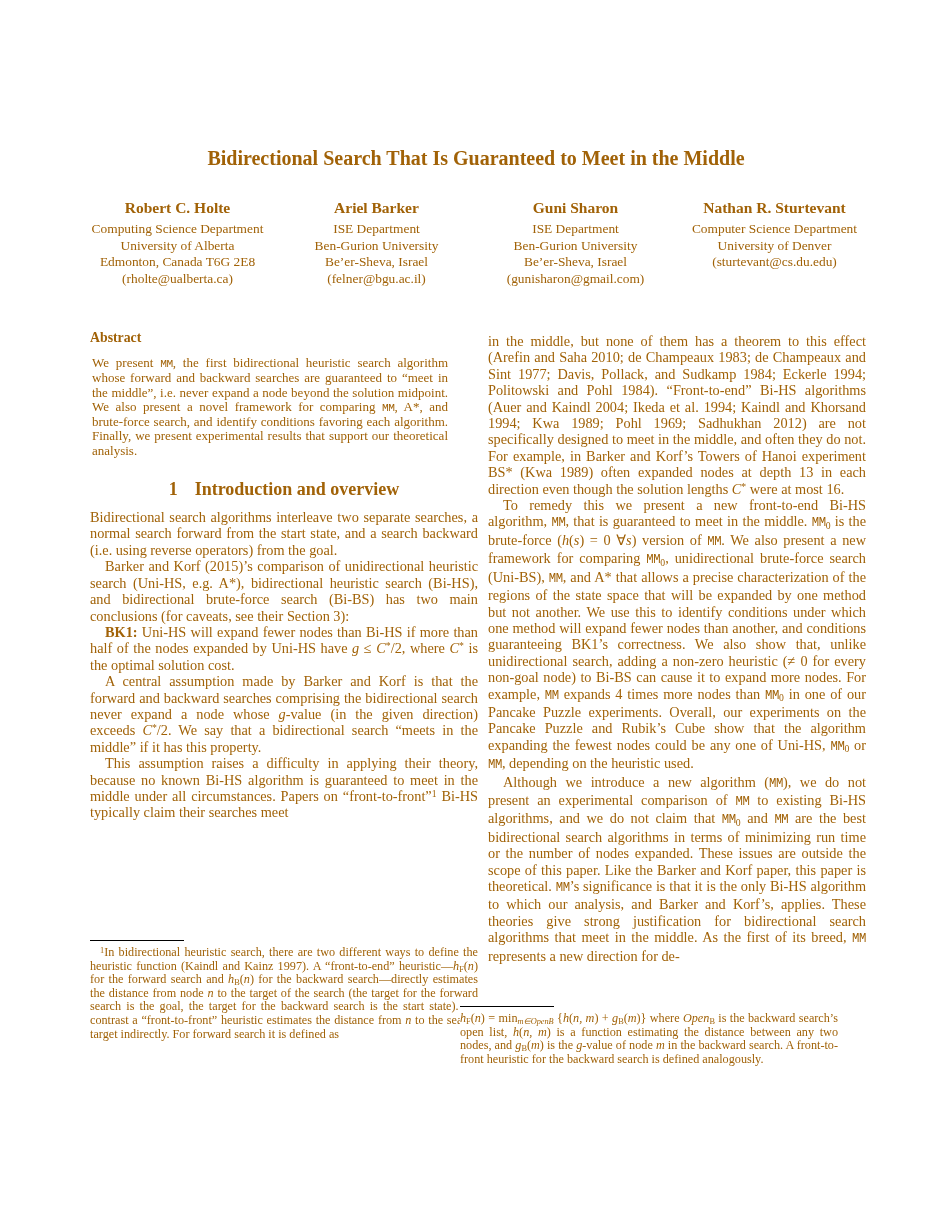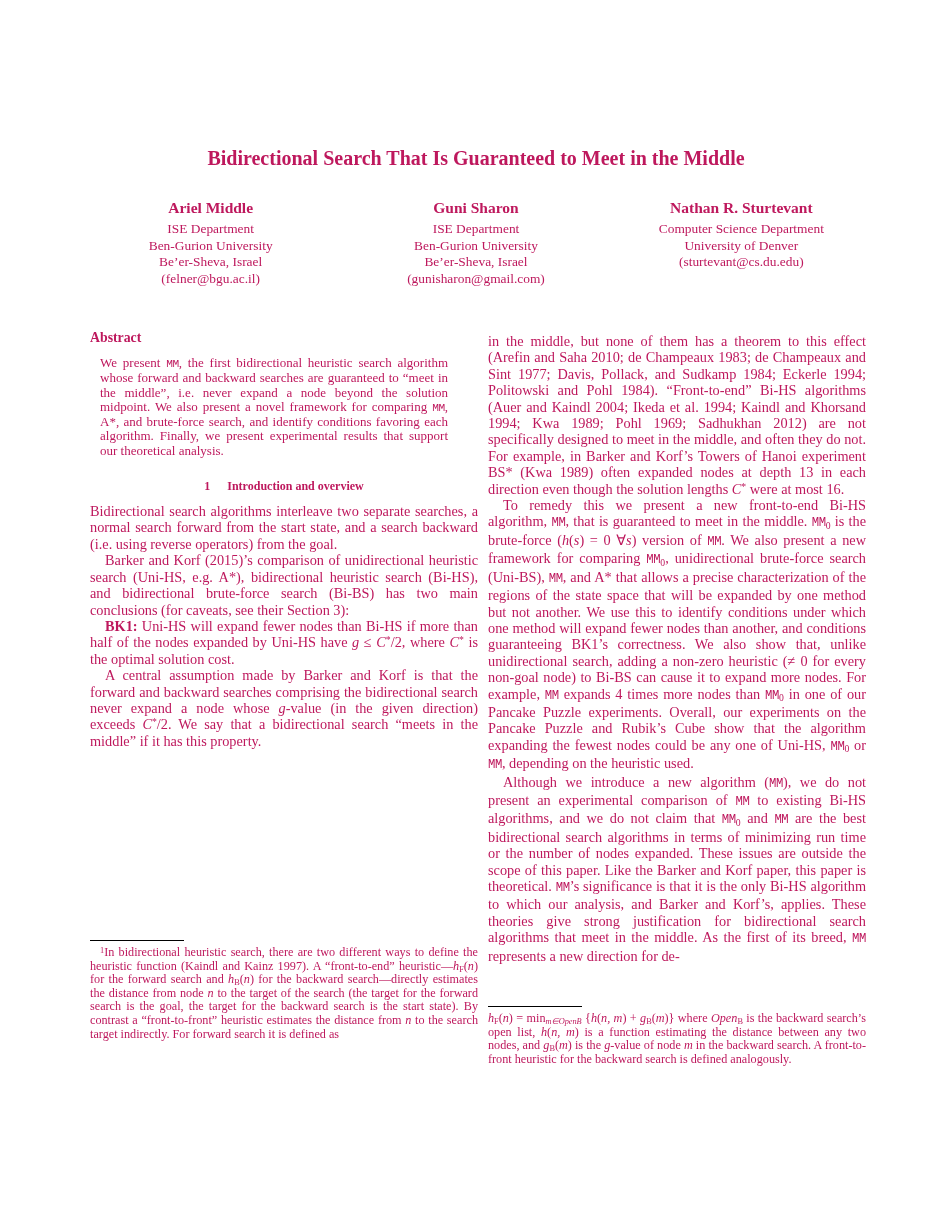--- a/index.html
+++ b/index.html
@@ -1,72 +1,79 @@
 <!DOCTYPE html>
 <html><head>
 <meta charset="utf-8">
 <style>
   html,body { margin:0; padding:0; background:#ffffff; }
   .page {
     position:relative; width:952px; height:1232px; margin:0 auto;
-    background:#ffffff; color:#be185d;
+    background:#ffffff; color:#a16207;
     font-family:"Liberation Serif", serif;
     overflow:hidden;
   }
   .paper-title {
     position:absolute; top:147px; left:0; width:952px;
     text-align:center; font-size:20px; font-weight:bold; margin:0;
   }
   .authors {
     position:absolute; top:199px; left:78px; width:796px;
     display:flex; justify-content:space-between;
   }
   .author { flex:1 1 0; text-align:center; }
   .author .name { font-size:15.5px; font-weight:bold; margin-bottom:4px; }
   .author .aff-line { font-size:13.4px; line-height:16.5px; }
 
   .col { text-align:justify; }
   .col-left  { position:absolute; left:90px;  top:330px; width:388px; height:604px; overflow:hidden; }
   .col-right { position:absolute; left:488px; top:333px; width:378px; height:668px; overflow:hidden; }
 
   .abstract-heading { text-align:left; font-weight:bold; font-size:13.8px; margin:0 0 10px 0; }
-  .abstract-body { margin:0 30px 0 10px; font-size:13px; line-height:14.3px; }
+  .abstract-body { margin:0 30px 0 2px; font-size:13px; line-height:14.3px; }
   .abstract-body .para { font-size:13px; line-height:14.3px; }
 
-  .section-heading { text-align:center; font-weight:bold; font-size:12px; margin:21px 0 9px 0; }
+  .section-heading { text-align:center; font-weight:bold; font-size:18px; margin:21px 0 9px 0; }
   .section-number { margin-right:17px; }
 
   .body-text .para { font-size:14.3px; line-height:16.4px; }
   .para { margin:0; text-align:justify; }
   .para.indent { text-indent:15px; }
 
   .footnote { position:absolute; background:#ffffff; }
   .fn-left  { left:90px;  top:936px;  width:388px; padding-top:4px; }
-  .fn-right { left:488px; top:1002px; width:378px; padding-top:4px; }
+  .fn-right { left:460px; top:1002px; width:378px; padding-top:4px; }
   .fn-rule { width:94px; border-top:1.4px solid #000; margin-bottom:5px; }
   .footnote .para { font-size:12.2px; line-height:13.6px; }
   .footnote .para.indent { text-indent:10px; }
 
   .run-b  { font-weight:bold;margin-top:8px; }
   .run-i  { font-style:italic; }
   .run-tt { font-family:"Liberation Mono", monospace; font-size:0.86em; letter-spacing:-0.4px; }
   .run-sup  { font-size:0.68em; position:relative; top:-0.42em; line-height:0; }
   .run-sub  { font-size:0.68em; position:relative; top:0.25em;  line-height:0; }
   .run-subi { font-size:0.68em; position:relative; top:0.25em;  line-height:0; font-style:italic; }
 </style>
 </head>
 <body>
 
 <div class="page">
 
   <h1 class="paper-title">Bidirectional Search That Is Guaranteed to Meet in the Middle</h1>
 
   <div class="authors">
     <div class="author">
-      <div class="name">Ariel Middle</div>
+      <div class="name">Robert C. Holte</div>
+      <div class="aff-line">Computing Science Department</div>
+      <div class="aff-line">University of Alberta</div>
+      <div class="aff-line">Edmonton, Canada T6G 2E8</div>
+      <div class="aff-line">(rholte@ualberta.ca)</div>
+    </div>
+    <div class="author">
+      <div class="name">Ariel Barker</div>
       <div class="aff-line">ISE Department</div>
       <div class="aff-line">Ben-Gurion University</div>
       <div class="aff-line">Be’er-Sheva, Israel</div>
       <div class="aff-line">(felner@bgu.ac.il)</div>
     </div>
     <div class="author">
       <div class="name">Guni Sharon</div>
       <div class="aff-line">ISE Department</div>
       <div class="aff-line">Ben-Gurion University</div>
       <div class="aff-line">Be’er-Sheva, Israel</div>
@@ -86,20 +93,21 @@
         <p class="para">We present <span class="run-tt">MM</span>, the first bidirectional heuristic search algorithm whose forward and backward searches are guaranteed to “meet in the middle”, i.e.  never expand a node beyond the solution midpoint. We also present a novel framework for comparing <span class="run-tt">MM</span>, A*, and brute-force search, and identify conditions favoring each algorithm. Finally, we present experimental results that support our theoretical analysis.</p>
       </div>
     <div class="section-heading">
       <span class="section-number">1</span><span>Introduction and overview</span>
     </div>
     <div class="body-text">
         <p class="para">Bidirectional search algorithms interleave two separate searches, a normal search forward from the start state, and a search backward (i.e.  using reverse operators) from the goal.</p>
         <p class="para indent">Barker and Korf (2015)’s comparison of unidirectional heuristic search (Uni-HS, e.g.  A*), bidirectional heuristic search (Bi-HS), and bidirectional brute-force search (Bi-BS) has two main conclusions (for caveats, see their Section 3):</p>
         <p class="para indent"><span class="run-b">BK1:</span> Uni-HS will expand fewer nodes than Bi-HS if more than half of the nodes expanded by Uni-HS have <span class="run-i">g</span> ≤ <span class="run-i">C</span><span class="run-sup">*</span>/2, where <span class="run-i">C</span><span class="run-sup">*</span> is the optimal solution cost.</p>
         <p class="para indent">A central assumption made by Barker and Korf is that the forward and backward searches comprising the bidirectional search never expand a node whose <span class="run-i">g</span>-value (in the given direction) exceeds <span class="run-i">C</span><span class="run-sup">*</span>/2.  We say that a bidirectional search “meets in the middle” if it has this property.</p>
+        <p class="para indent">This assumption raises a difficulty in applying their theory, because no known Bi-HS algorithm is guaranteed to meet in the middle under all circumstances.  Papers on “front-to-front”<span class="run-sup">1</span> Bi-HS typically claim their searches meet</p>
       </div>
   </div>
 
   <div class="footnote fn-left">
     <div class="fn-rule"></div>
     <div>
         <p class="para indent"><span class="run-sup">1</span>In bidirectional heuristic search, there are two different ways to define the heuristic function (Kaindl and Kainz 1997). A “front-to-end” heuristic—<span class="run-i">h</span><span class="run-sub">F</span>(<span class="run-i">n</span>) for the forward search and <span class="run-i">h</span><span class="run-sub">B</span>(<span class="run-i">n</span>) for the backward search—directly estimates the distance from node <span class="run-i">n</span> to the target of the search (the target for the forward search is the goal, the target for the backward search is the start state). By contrast a “front-to-front” heuristic estimates the distance from <span class="run-i">n</span> to the search target indirectly. For forward search it is defined as</p>
       </div>
   </div>
 

